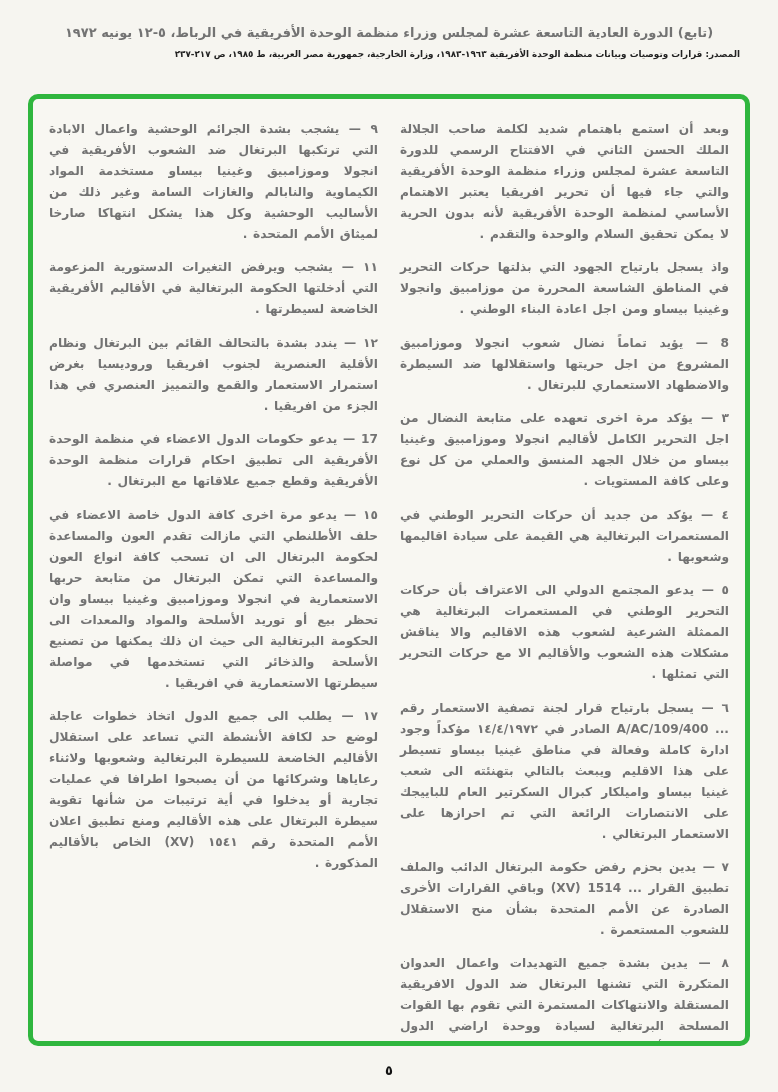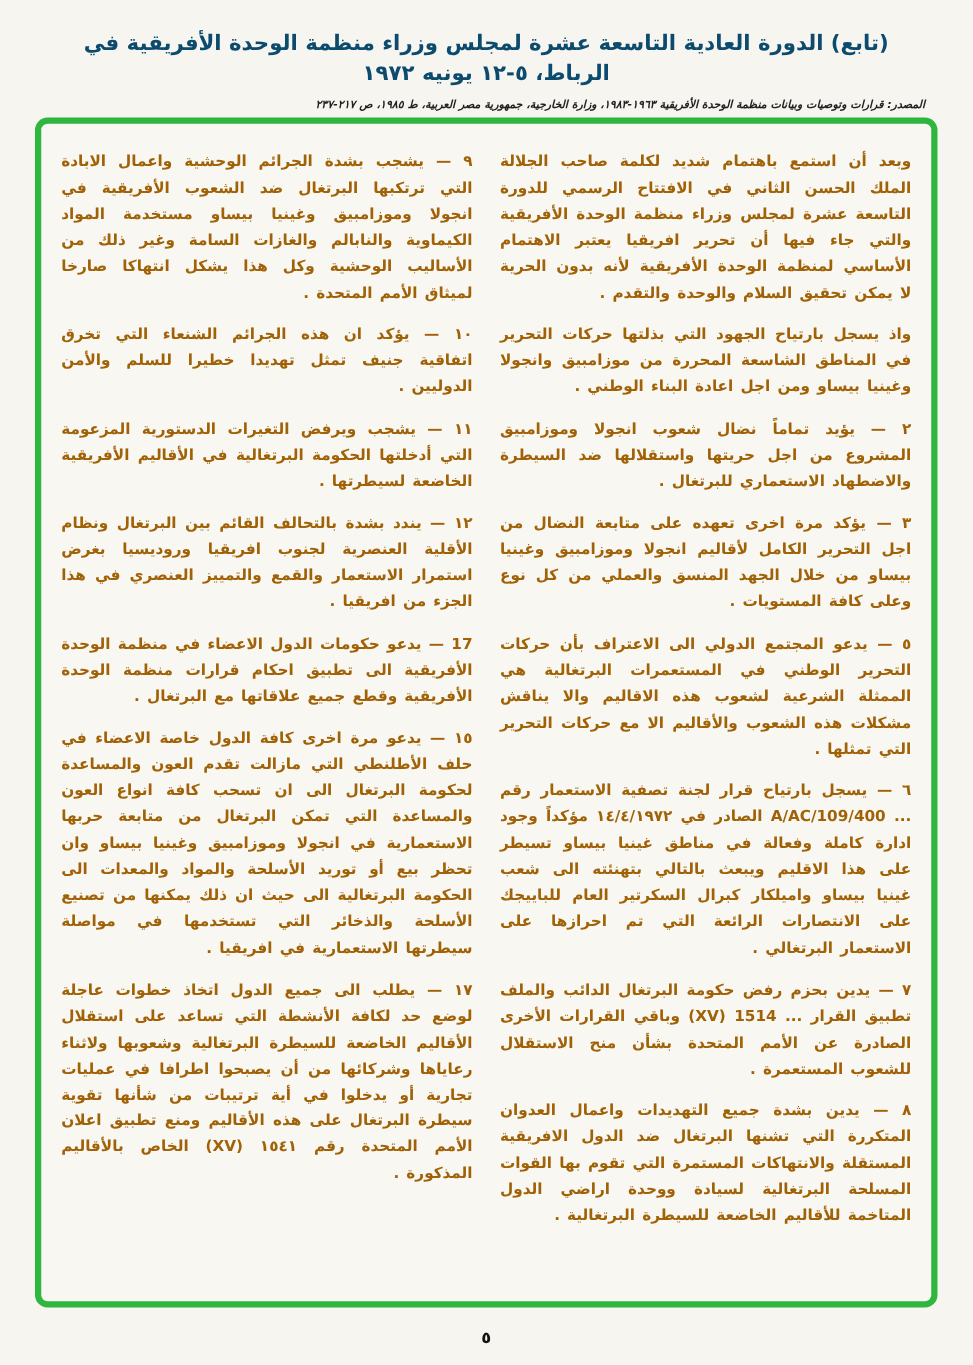--- a/index.html
+++ b/index.html
@@ -10,34 +10,33 @@
     position:relative;
     color:#1a1a1a;
     overflow:hidden;
   }
   .page-header{
     direction:rtl;
     text-align:center;
     padding:24px 36px 0 36px;
   }
   .page-header .title{
-    font-size:17px;
+    font-size:13px;
     font-weight:bold;
-    color:#0c4a6e;
+    color:#737373;
     line-height:1.4;
   }
   .source-line{
     direction:rtl;
     text-align:right;
     font-size:8.8px;
     font-weight:bold;
     color:#222;
     padding:7px 38px 0 38px;
     letter-spacing:0;
-    font-style:italic;
   }
   .content-frame{
     position:absolute;
     left:28px;right:28px;
     top:94px;bottom:46px;
     border:5px solid #2fb63e;
     border-radius:10px;
     background:#f8f7f2;
     box-sizing:border-box;
     padding:20px 16px 12px 16px;
@@ -53,21 +52,21 @@
     flex:1 1 0;
     min-width:0;
   }
   .col p{
     direction:rtl;
     text-align:justify;
     font-size:12.2px;
     font-weight:600;
     line-height:1.72;
     margin:0 0 12.5px 0;
-    color:#a16207;
+    color:#737373;
     word-spacing:1.5px;
   }
   .page-number{
     position:absolute;
     bottom:14px;left:0;right:0;
     text-align:center;
     font-size:13px;
     font-weight:bold;
     color:#111;
   }
@@ -79,31 +78,31 @@
   <div class="title">(تابع) الدورة العادية التاسعة عشرة لمجلس وزراء منظمة الوحدة الأفريقية في الرباط، ٥-١٢ يونيه ١٩٧٢</div>
 </div>
 <div class="source-line">المصدر: قرارات وتوصيات وبيانات منظمة الوحدة الأفريقية ١٩٦٣-١٩٨٣، وزارة الخارجية، جمهورية مصر العربية، ط ١٩٨٥، ص ٢١٧-٢٣٧</div>
 
 <div class="content-frame">
   <div class="columns">
 
     <div class="col">
       <p>وبعد أن استمع باهتمام شديد لكلمة صاحب الجلالة الملك الحسن الثاني في الافتتاح الرسمي للدورة التاسعة عشرة لمجلس وزراء منظمة الوحدة الأفريقية والتي جاء فيها أن تحرير افريقيا يعتبر الاهتمام الأساسي لمنظمة الوحدة الأفريقية لأنه بدون الحرية لا يمكن تحقيق السلام والوحدة والتقدم .</p>
       <p>واذ يسجل بارتياح الجهود التي بذلتها حركات التحرير في المناطق الشاسعة المحررة من موزامبيق وانجولا وغينيا بيساو ومن اجل اعادة البناء الوطني .</p>
-      <p>٢ — يؤيد تماماً نضال شعوب انجولا وموزامبيق المشروع من اجل حريتها واستقلالها ضد السيطرة والاضطهاد الاستعماري للبرتغال .</p>
+      <p>8 — يؤيد تماماً نضال شعوب انجولا وموزامبيق المشروع من اجل حريتها واستقلالها ضد السيطرة والاضطهاد الاستعماري للبرتغال .</p>
       <p>٣ — يؤكد مرة اخرى تعهده على متابعة النضال من اجل التحرير الكامل لأقاليم انجولا وموزامبيق وغينيا بيساو من خلال الجهد المنسق والعملي من كل نوع وعلى كافة المستويات .</p>
+      <p>٤ — يؤكد من جديد أن حركات التحرير الوطني في المستعمرات البرتغالية هي القيمة على سيادة اقاليمها وشعوبها .</p>
       <p>٥ — يدعو المجتمع الدولي الى الاعتراف بأن حركات التحرير الوطني في المستعمرات البرتغالية هي الممثلة الشرعية لشعوب هذه الاقاليم والا يناقش مشكلات هذه الشعوب والأقاليم الا مع حركات التحرير التي تمثلها .</p>
       <p>٦ — يسجل بارتياح قرار لجنة تصفية الاستعمار رقم ... A/AC/109/400 الصادر في ١٤/٤/١٩٧٢ مؤكداً وجود ادارة كاملة وفعالة في مناطق غينيا بيساو تسيطر على هذا الاقليم ويبعث بالتالي بتهنئته الى شعب غينيا بيساو واميلكار كبرال السكرتير العام للباييجك على الانتصارات الرائعة التي تم احرازها على الاستعمار البرتغالي .</p>
       <p>٧ — يدين بحزم رفض حكومة البرتغال الدائب والملف تطبيق القرار ... 1514 (XV) وباقي القرارات الأخرى الصادرة عن الأمم المتحدة بشأن منح الاستقلال للشعوب المستعمرة .</p>
       <p>٨ — يدين بشدة جميع التهديدات واعمال العدوان المتكررة التي تشنها البرتغال ضد الدول الافريقية المستقلة والانتهاكات المستمرة التي تقوم بها القوات المسلحة البرتغالية لسيادة ووحدة اراضي الدول المتاخمة للأقاليم الخاضعة للسيطرة البرتغالية .</p>
     </div>
 
     <div class="col">
       <p>٩ — يشجب بشدة الجرائم الوحشية واعمال الابادة التي ترتكبها البرتغال ضد الشعوب الأفريقية في انجولا وموزامبيق وغينيا بيساو مستخدمة المواد الكيماوية والنابالم والغازات السامة وغير ذلك من الأساليب الوحشية وكل هذا يشكل انتهاكا صارخا لميثاق الأمم المتحدة .</p>
-      <p>١٠ — يؤكد ان هذه الجرائم الشنعاء التي تخرق اتفاقية جنيف تمثل تهديدا خطيرا للسلم والأمن الدوليين .</p>
       <p>١١ — يشجب ويرفض التغيرات الدستورية المزعومة التي أدخلتها الحكومة البرتغالية في الأقاليم الأفريقية الخاضعة لسيطرتها .</p>
       <p>١٢ — يندد بشدة بالتحالف القائم بين البرتغال ونظام الأقلية العنصرية لجنوب افريقيا وروديسيا بغرض استمرار الاستعمار والقمع والتمييز العنصري في هذا الجزء من افريقيا .</p>
       <p>17 — يدعو حكومات الدول الاعضاء في منظمة الوحدة الأفريقية الى تطبيق احكام قرارات منظمة الوحدة الأفريقية وقطع جميع علاقاتها مع البرتغال .</p>
       <p>١٥ — يدعو مرة اخرى كافة الدول خاصة الاعضاء في حلف الأطلنطي التي مازالت تقدم العون والمساعدة لحكومة البرتغال الى ان تسحب كافة انواع العون والمساعدة التي تمكن البرتغال من متابعة حربها الاستعمارية في انجولا وموزامبيق وغينيا بيساو وان تحظر بيع أو توريد الأسلحة والمواد والمعدات الى الحكومة البرتغالية الى حيث ان ذلك يمكنها من تصنيع الأسلحة والذخائر التي تستخدمها في مواصلة سيطرتها الاستعمارية في افريقيا .</p>
       <p>١٧ — يطلب الى جميع الدول اتخاذ خطوات عاجلة لوضع حد لكافة الأنشطة التي تساعد على استقلال الأقاليم الخاضعة للسيطرة البرتغالية وشعوبها ولاثناء رعاياها وشركائها من أن يصبحوا اطرافا في عمليات تجارية أو يدخلوا في أية ترتيبات من شأنها تقوية سيطرة البرتغال على هذه الأقاليم ومنع تطبيق اعلان الأمم المتحدة رقم ١٥٤١ (XV) الخاص بالأقاليم المذكورة .</p>
     </div>
 
   </div>
 </div>
 

